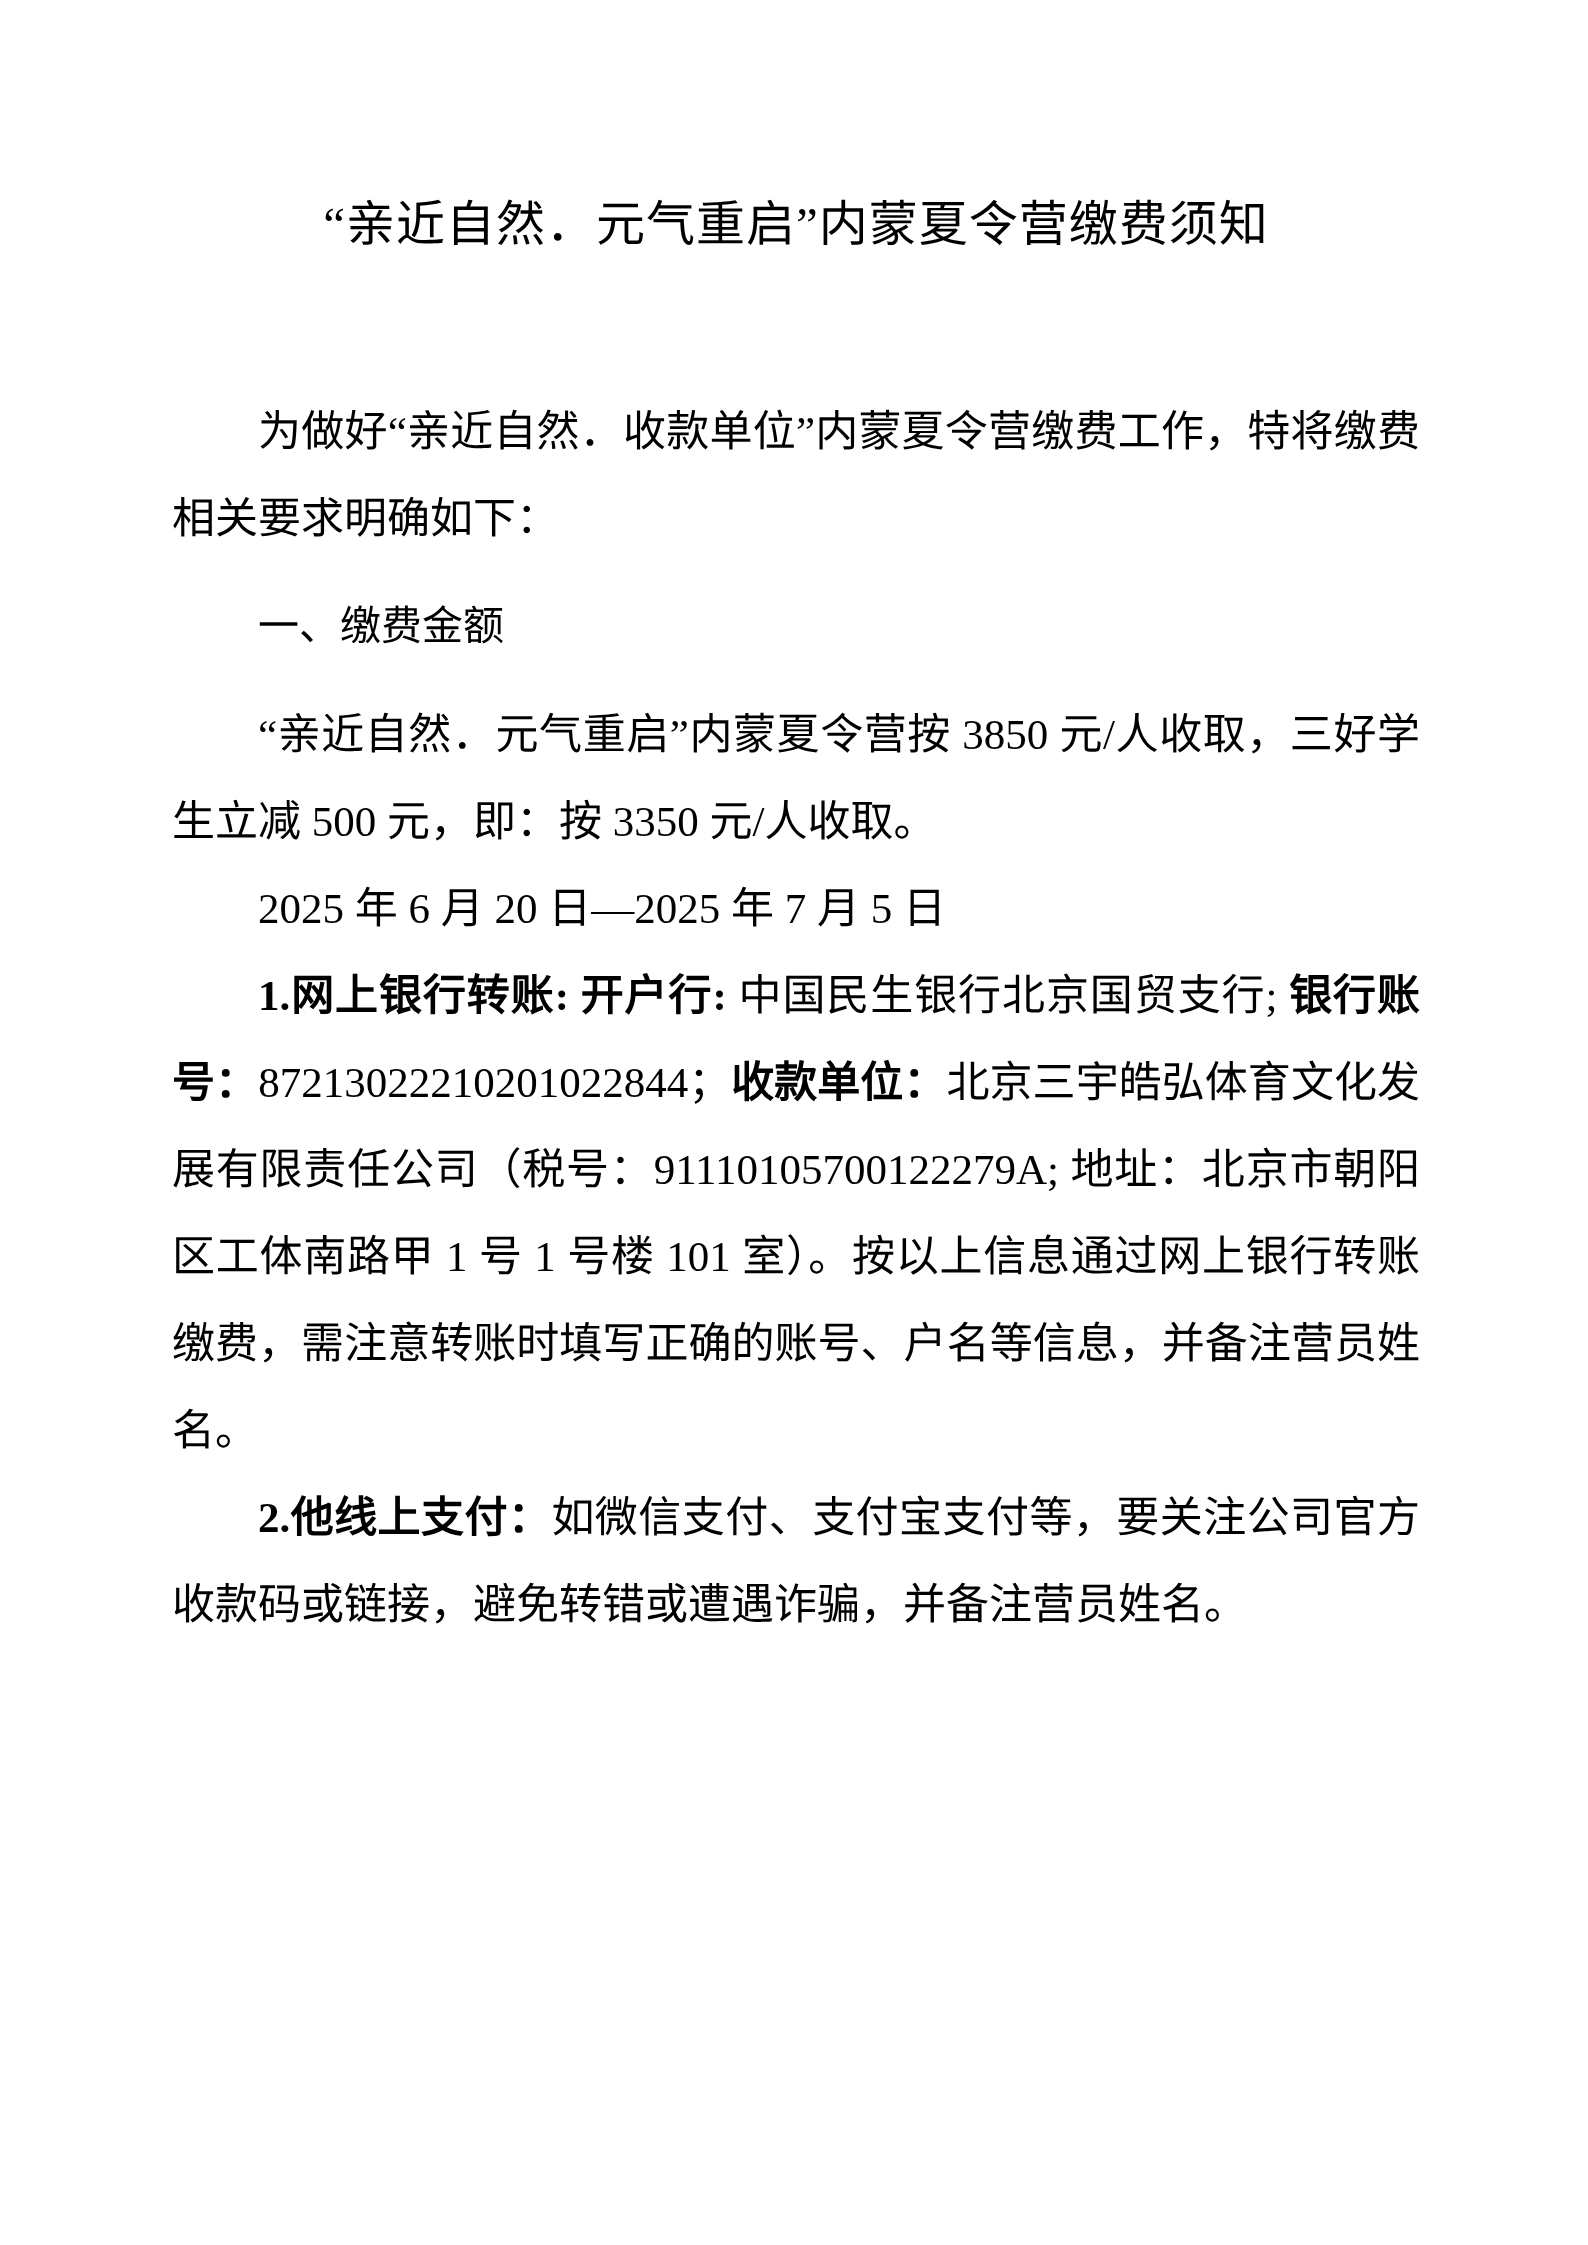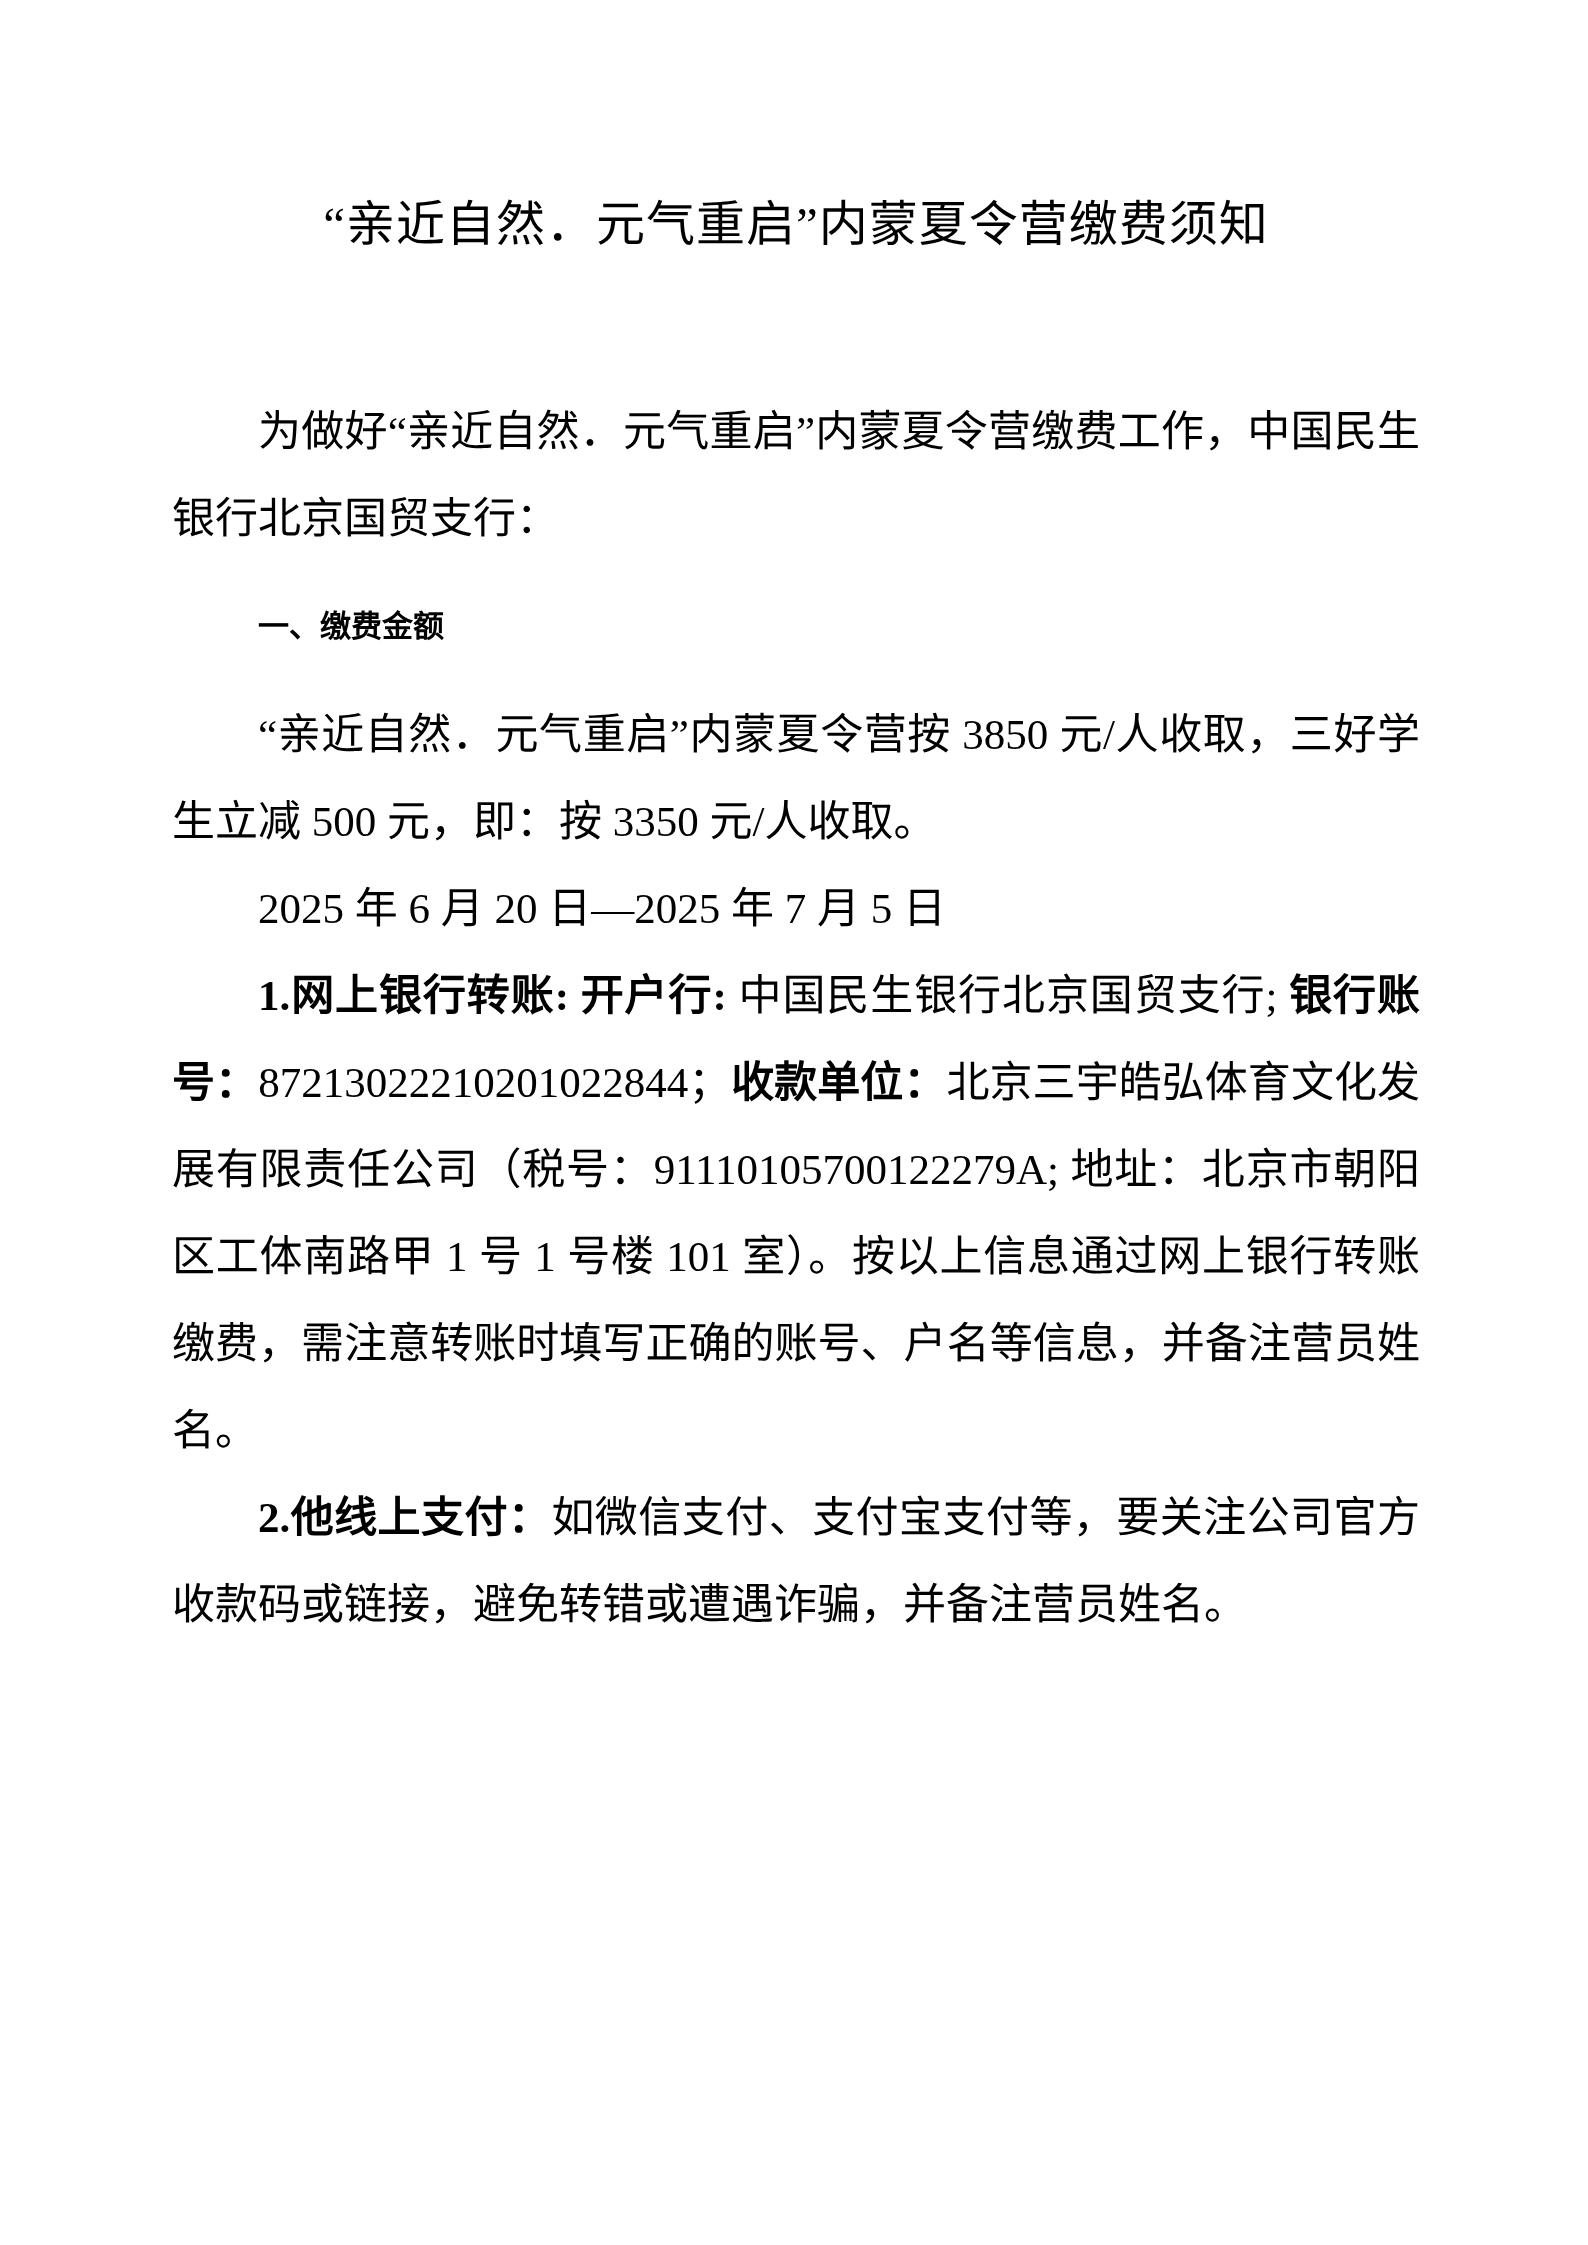--- a/index.html
+++ b/index.html
@@ -30,38 +30,38 @@
   .para {
     font-size: 43px;
     line-height: 87px;
     margin: 0;
     text-indent: 86px;
     text-align: justify;
     text-justify: inter-ideograph;
     word-break: break-all;
   }
   .heading {
-    font-size: 31px;
+    font-size: 41px;
     line-height: 87px;
-    font-weight: 700;
+    font-weight: 400;
     margin: 21px 0;
     text-indent: 86px;
   }
   .para strong {
     font-weight: 700;
   }
 </style>
 </head>
 <body>
 
 <div class="page">
 
   <h1 class="doc-title">“亲近自然．元气重启”内蒙夏令营缴费须知</h1>
 
-  <p class="para">为做好“亲近自然．元气重启”内蒙夏令营缴费工作，中国民生银行北京国贸支行：</p>
+  <p class="para">为做好“亲近自然．收款单位”内蒙夏令营缴费工作，特将缴费相关要求明确如下：</p>
 
   <h2 class="heading">一、缴费金额</h2>
 
   <p class="para">“亲近自然．元气重启”内蒙夏令营按 3850 元/人收取，三好学生立减 500 元，即：按 3350 元/人收取。</p>
 
 
   <p class="para">2025 年 6 月 20 日—2025 年 7 月 5 日</p>
 
 
 

